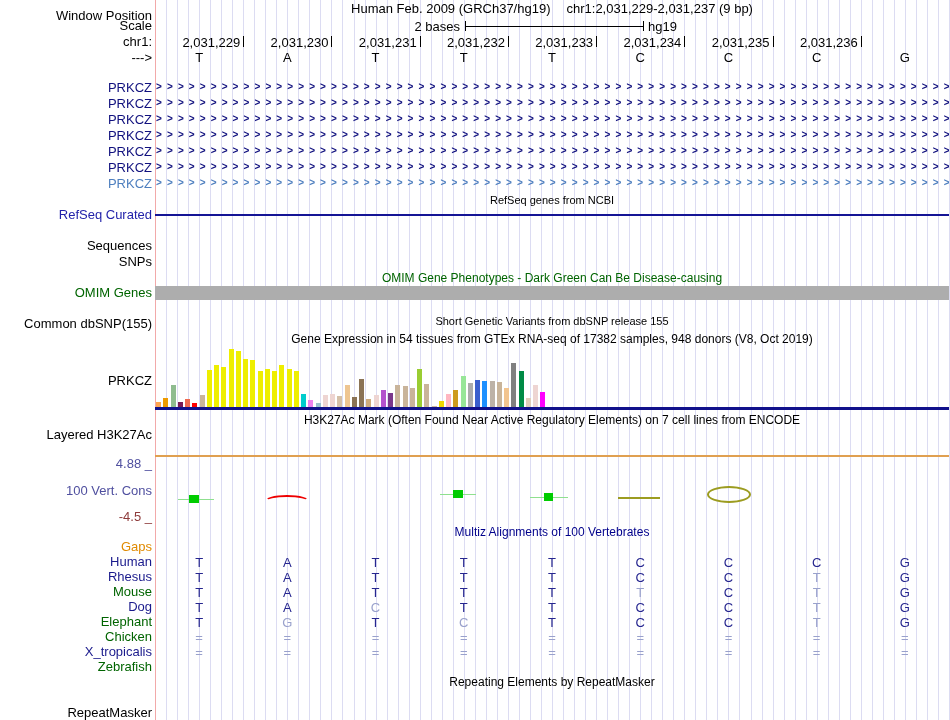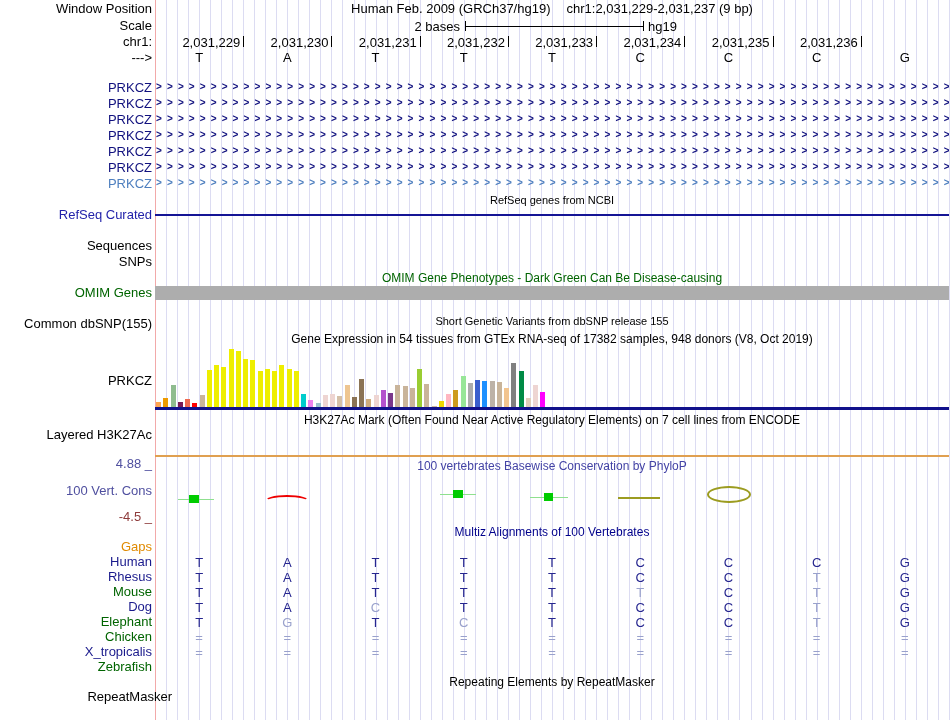--- a/index.html
+++ b/index.html
@@ -31,21 +31,21 @@
   .olive-line{position:absolute;height:2px;background:#9c9c20;}
   .olive-ellipse{position:absolute;border:2px solid #9c9c20;border-radius:50%;}
 </style>
 </head>
 <body>
 
 <div id="browser">
   <div class="grid"></div>
   <div class="pink-line"></div>
 
-  <div class="lbl black" style="top:2px;">Window Position</div>
+  <div class="lbl black" style="top:9px;">Window Position</div>
   <div class="ctitle hdr-title" style="top:2px;">
     <span>Human Feb. 2009 (GRCh37/hg19)</span>
     <span>chr1:2,031,229-2,031,237 (9 bp)</span>
   </div>
 
   <div class="lbl black" style="top:19px;">Scale</div>
   <div style="position:absolute;left:155px;width:305px;top:19px;text-align:right;font-size:13px;">2 bases</div>
   <div class="scalebar"></div>
   <div style="position:absolute;left:648px;top:19px;font-size:13px;">hg19</div>
 
@@ -171,21 +171,20 @@
       <div class="gtex-bar" style="left: 533px; top: 385px; height: 22px; background: rgb(238, 213, 210);"></div>
       <div class="gtex-bar" style="left: 540.25px; top: 392px; height: 15px; background: rgb(255, 0, 255);"></div>
     </div>
   <div class="hline" style="top:407px;height:3px;background:#11118b;"></div>
 
   <div class="ctitle black f12" style="top:414px;">H3K27Ac Mark (Often Found Near Active Regulatory Elements) on 7 cell lines from ENCODE</div>
   <div class="lbl black" style="top:428px;">Layered H3K27Ac</div>
   <div class="hline" style="top:455px;height:2px;background:#e0a050;"></div>
 
   <div class="lbl" style="top:457px;color:#4f4f9f;">4.88 _</div>
-  <div class="ctitle f12" style="top:460px;color:#4343a5;">100 vertebrates Basewise Conservation by PhyloP</div>
   <div class="lbl" style="top:484px;color:#4f4f9f;">100 Vert. Cons</div>
   <div id="cons-markers">
       <div class="cons-line" style="left: 178px; top: 499px; width: 36px;"></div>
       <div class="cons-box" style="left: 189px; top: 495px; width: 10px; height: 8px;"></div>
       <div class="cons-arc" style="left: 264px; top: 495px; width: 42px; height: 9px;"></div>
       <div class="cons-line" style="left: 440px; top: 494px; width: 36px;"></div>
       <div class="cons-box" style="left: 453px; top: 490px; width: 10px; height: 8px;"></div>
       <div class="cons-line" style="left: 530px; top: 497px; width: 38px;"></div>
       <div class="cons-box" style="left: 544px; top: 493px; width: 9px; height: 8px;"></div>
       <div class="olive-line" style="left: 618px; top: 497px; width: 42px;"></div>
@@ -263,14 +262,14 @@
       <div class="aletter light-base" style="left: 452.778px; top: 645px;">=</div>
       <div class="aletter light-base" style="left: 541px; top: 645px;">=</div>
       <div class="aletter light-base" style="left: 629.222px; top: 645px;">=</div>
       <div class="aletter light-base" style="left: 717.444px; top: 645px;">=</div>
       <div class="aletter light-base" style="left: 805.667px; top: 645px;">=</div>
       <div class="aletter light-base" style="left: 893.889px; top: 645px;">=</div>
       <div class="lbl" style="top: 660px; color: rgb(0, 100, 0);">Zebrafish</div>
     </div>
 
   <div class="ctitle black f12" style="top:676px;">Repeating Elements by RepeatMasker</div>
-  <div class="lbl black" style="top:690px;padding-left:20px;">RepeatMasker</div>
+  <div class="lbl black" style="top:706px;">RepeatMasker</div>
 </div>
 
 </body></html>

